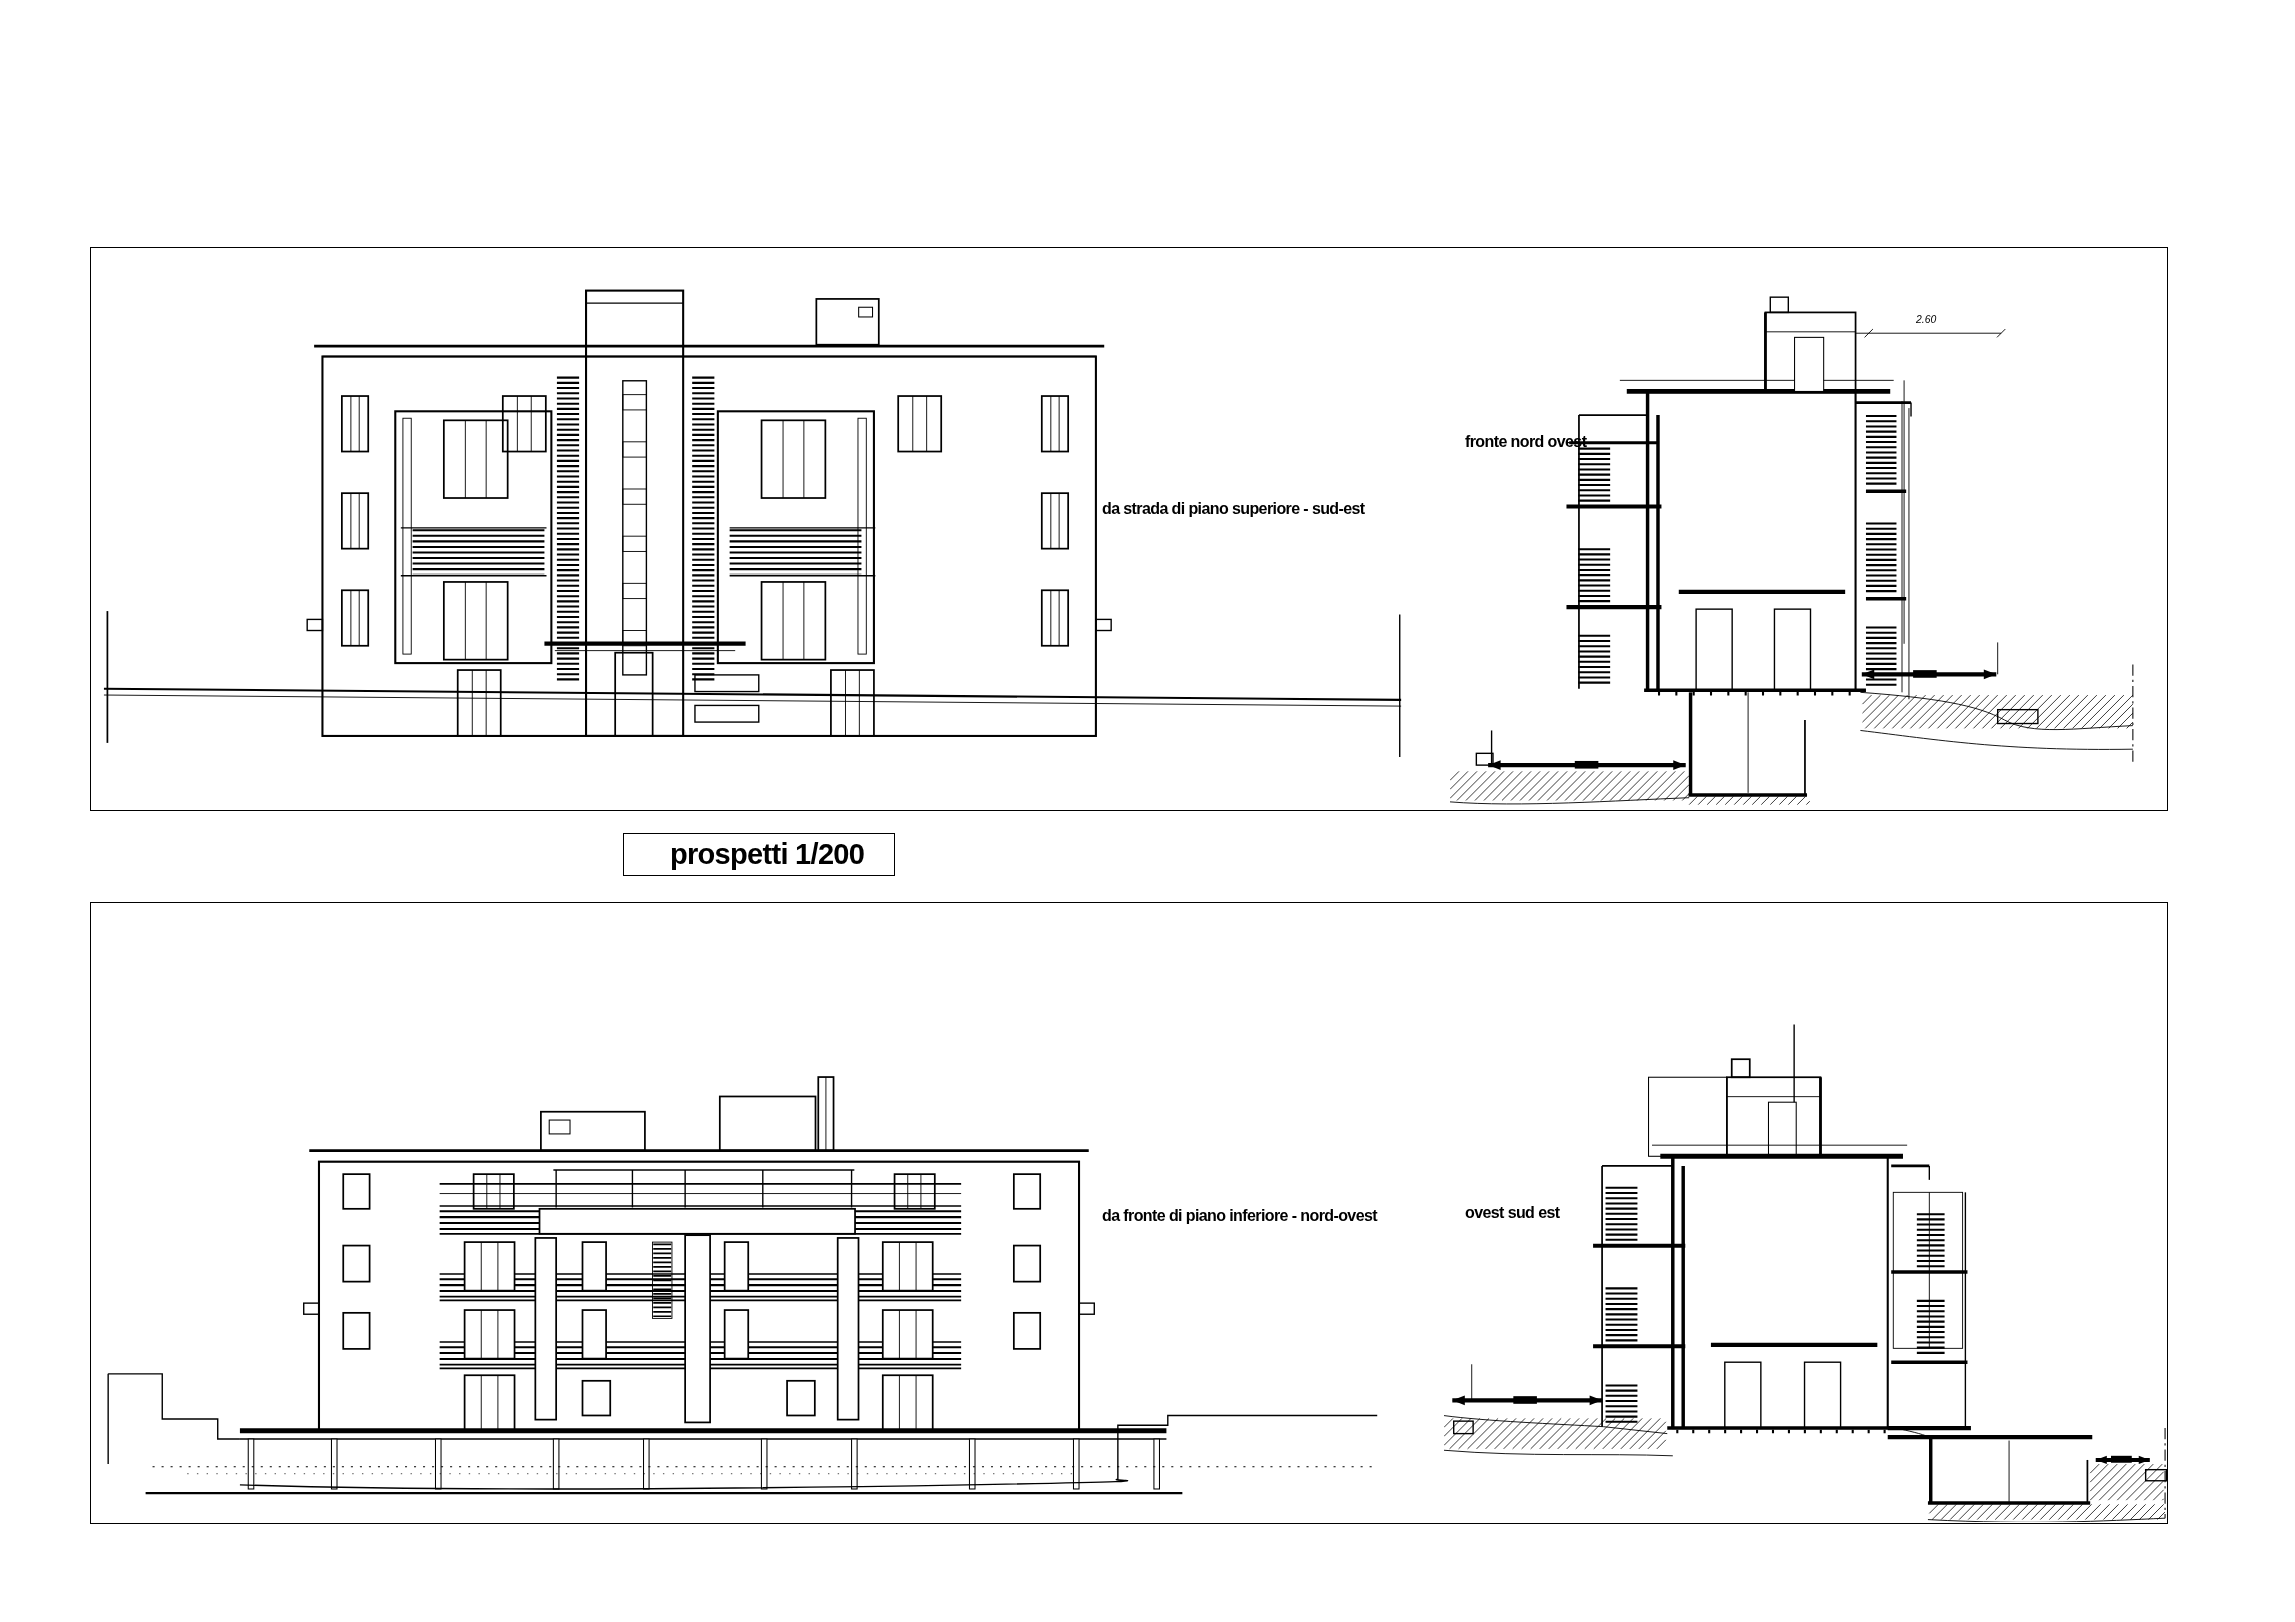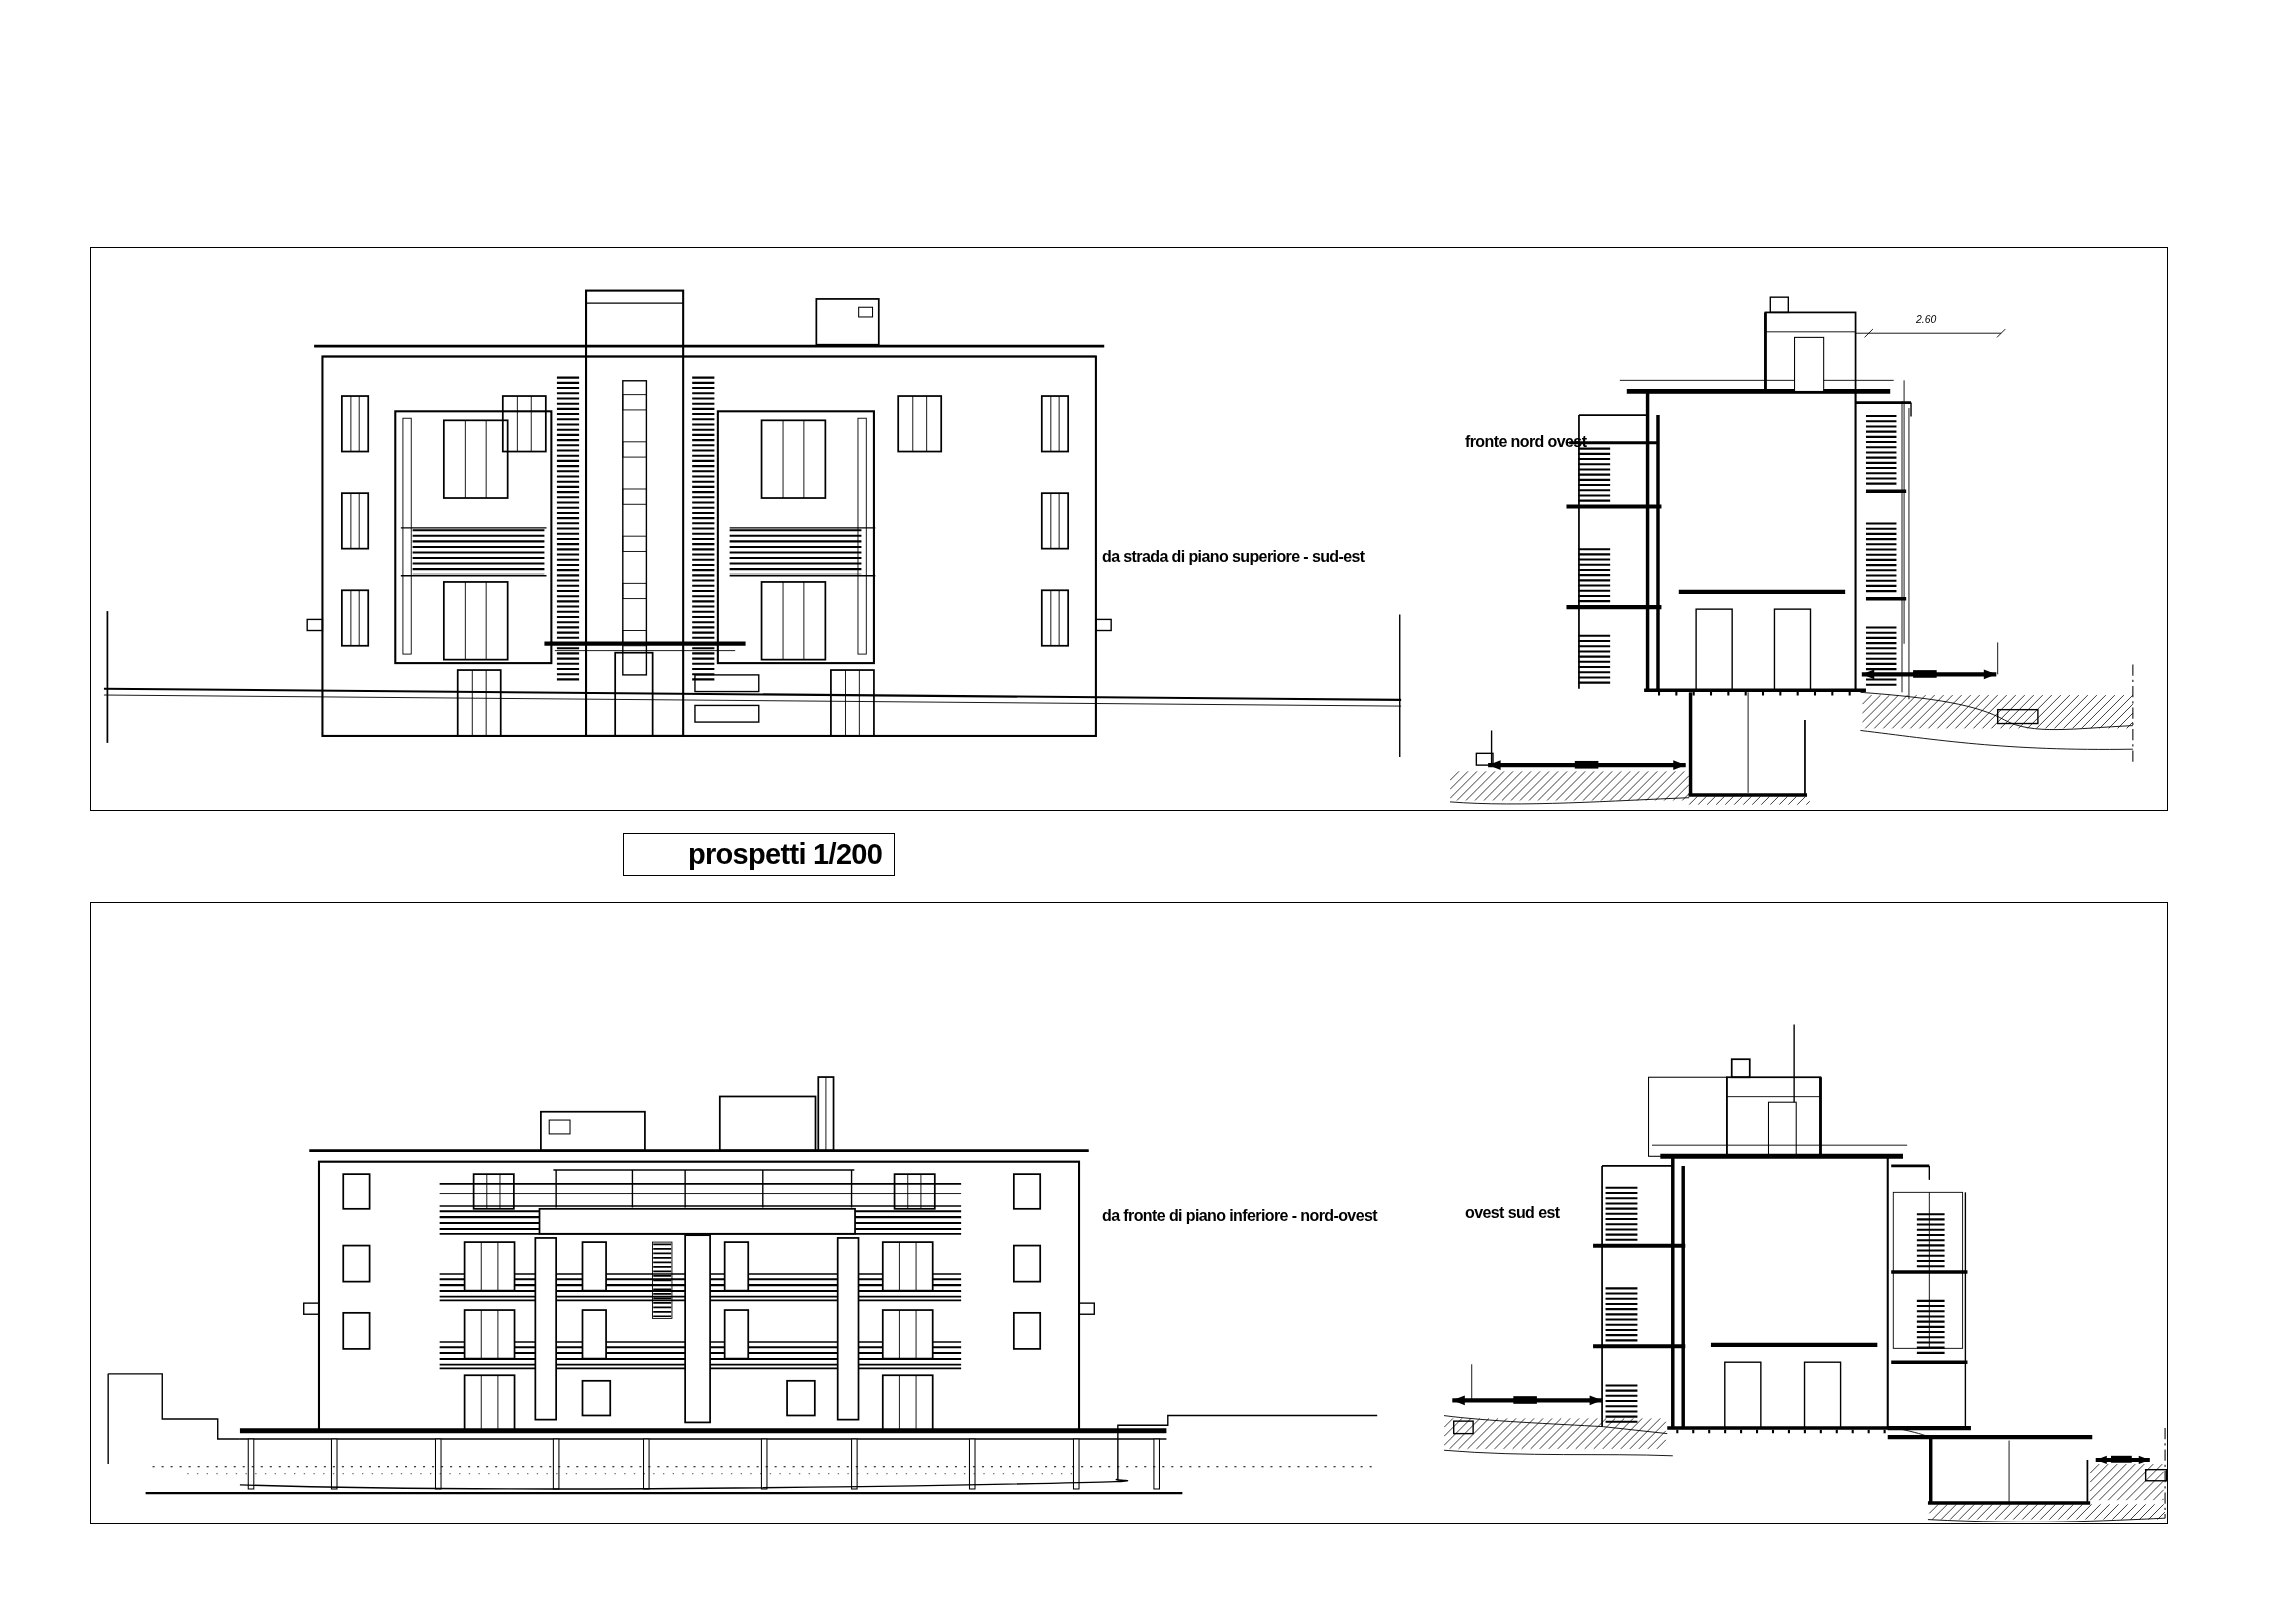--- a/index.html
+++ b/index.html
@@ -3,21 +3,21 @@
 <meta charset="utf-8">
 <style>
   html,body{margin:0;padding:0;background:#fff;}
   #page{position:relative;width:2295px;height:1623px;background:#fff;overflow:hidden;
         font-family:"Liberation Sans",sans-serif;color:#000;}
   .panel{position:absolute;border:1.4px solid #000;background:#fff;box-sizing:border-box;}
   #panel-top{left:90px;top:247px;width:2078px;height:564px;}
   #panel-bottom{left:90px;top:902px;width:2078px;height:622px;}
   #title-box{position:absolute;left:623px;top:833px;width:272px;height:43px;
              border:1.4px solid #000;box-sizing:border-box;display:flex;align-items:center;
-             padding-left:64px;background:#fff;}
+             padding-left:46px;background:#fff;}
   #title-box span{font-size:29px;font-weight:bold;letter-spacing:-0.7px;}
   .caption{position:absolute;font-weight:bold;font-size:16px;letter-spacing:-0.6px;
            white-space:nowrap;}
   .dim-label{position:absolute;font-size:10.4px;white-space:nowrap;font-style:italic;}
   .drawing{position:absolute;}
   .ln{stroke:#000;fill:none;stroke-width:2;}
   .t1{stroke:#000;fill:none;stroke-width:1.3;}
   .t25{stroke:#000;fill:none;stroke-width:2.5;}
   .t3{stroke:#000;fill:none;stroke-width:3;}
   .t4{stroke:#000;fill:none;stroke-width:4;}
@@ -127,21 +127,21 @@
       <line class="t1" x1="1079" y1="585" x2="1079" y2="680"></line>
         <line class="t1" x1="1099" y1="585" x2="1099" y2="680"></line>
     </g>
     <g>
       <line class="t25" x1="15" y1="500" x2="15" y2="690"></line>
       <line class="t3" x1="10" y1="612" x2="1880" y2="628"></line>
       <line class="t1" x1="10" y1="621" x2="1880" y2="637"></line>
       <line class="ln" x1="1878" y1="505" x2="1878" y2="755"></line>
     </g>
   </svg>
-  <div class="caption" style="left:1102px;top:548px">da strada di piano superiore - sud-est</div>
+  <div class="caption" style="left:1102px;top:500px">da strada di piano superiore - sud-est</div>
 
   <svg class="drawing" style="left:1450px;top:276px" width="721" height="529" viewBox="0 0 1040 762">
     <g>
       <line class="t1" x1="245" y1="150" x2="640" y2="150"></line>
       <line class="t7" x1="255" y1="166" x2="635" y2="166"></line>
       <rect class="t25" x="455" y="52" width="130" height="114" fill="#fff"></rect>
       <line class="t4" x1="455" y1="52" x2="455" y2="166"></line>
       <line class="t1" x1="455" y1="80" x2="585" y2="80"></line>
       <rect class="ln" x="462" y="30" width="26" height="22" fill="#fff"></rect>
       <rect class="wh1" x="497" y="88" width="42" height="78"></rect>

